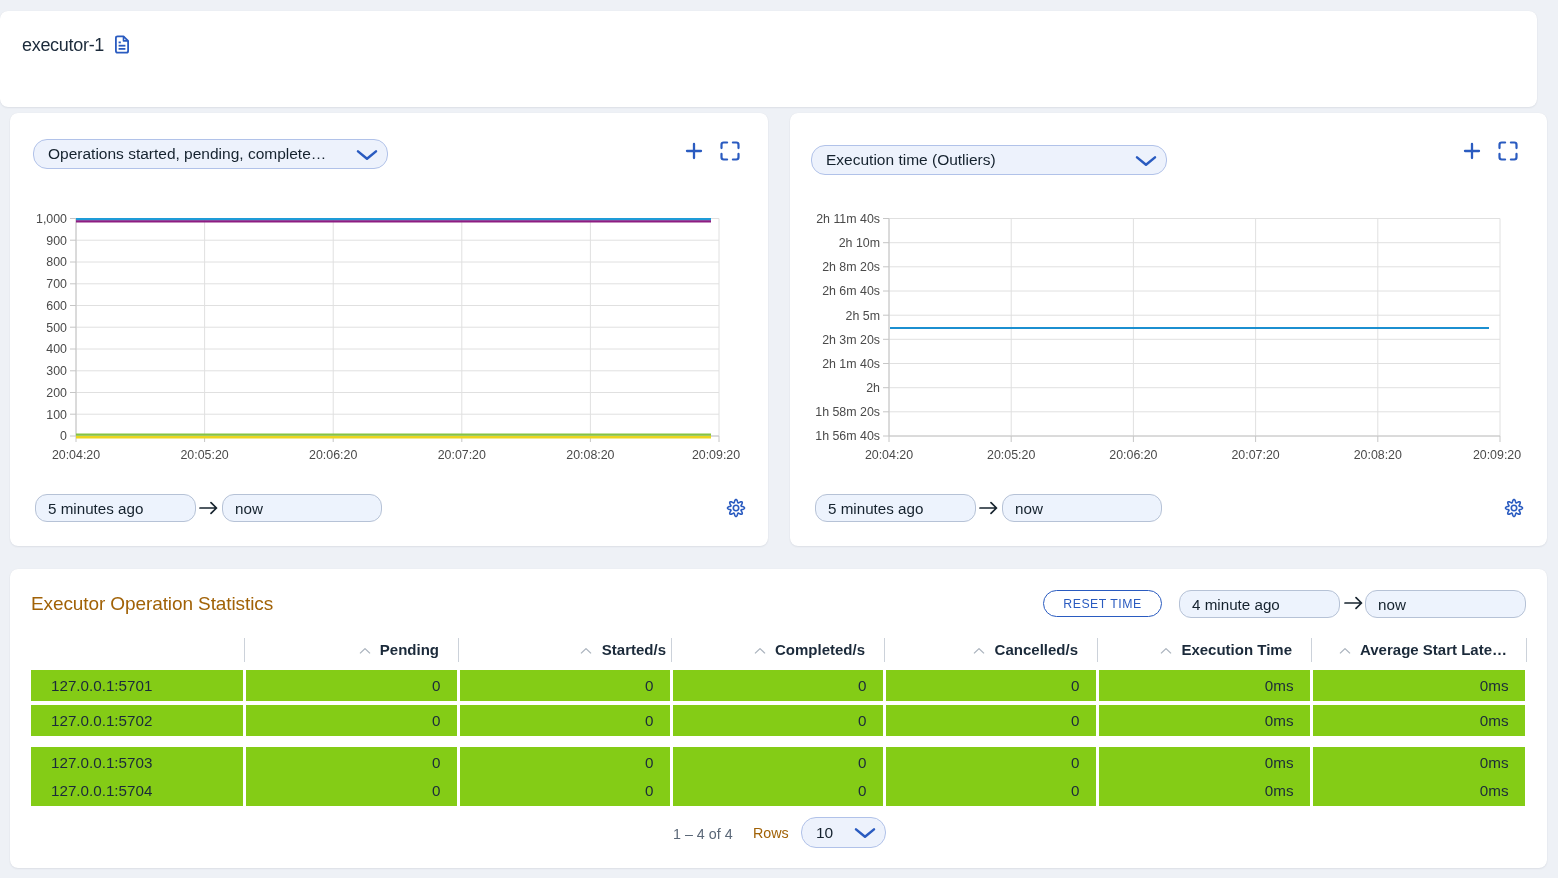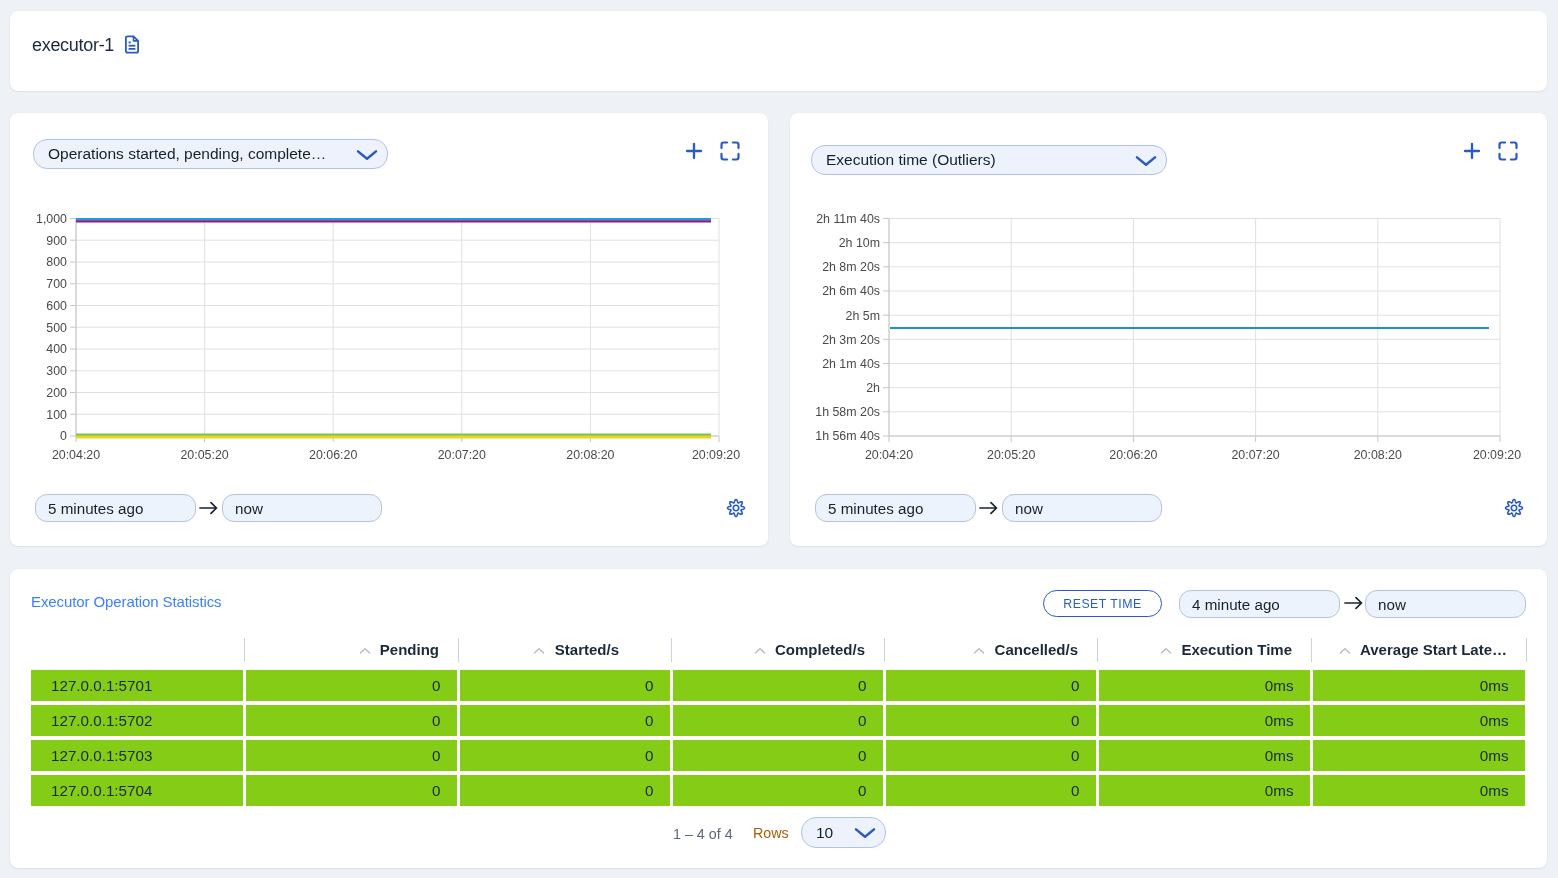--- a/index.html
+++ b/index.html
@@ -7,21 +7,21 @@
     width:1558px;height:878px;overflow:hidden;
     background:#eef1f6;
     font-family:"Liberation Sans", sans-serif;
     color:#1b2a3a;
     position:relative;
   }
   .card{
     position:absolute;background:#fff;border-radius:8px;
     box-shadow:0 1px 2px rgba(20,30,50,.07), 0 0 1px rgba(20,30,50,.08);
   }
-  #card-top{left:10px;top:11px;width:1537px;height:80px;text-decoration:underline;}
+  #card-top{left:0;top:11px;width:1537px;height:96px;text-decoration:underline;}
   #card-c1{left:10px;top:113px;width:758px;height:433px;}
   #card-c2{left:790px;top:113px;width:757px;height:433px;}
   #card-stats{left:10px;top:569px;width:1537px;height:299px;}
 
   .title-name{position:absolute;left:22px;top:24px;font-size:18px;letter-spacing:-0.3px;color:#1b2a3a;}
   .doc-icon{position:absolute;left:114px;top:24px;}
 
   .select{
     position:absolute;height:30px;border-radius:14px;
     background:#edf2fc;border:1px solid #b1c2e9;
@@ -33,21 +33,21 @@
   .select .chev{position:absolute;right:9px;top:9px;}
 
   .pill{
     position:absolute;height:28px;border-radius:12px;
     background:#edf3fd;border:1px solid #b6c2d6;
     box-sizing:border-box;font-size:15.2px;color:#15222e;
     display:flex;align-items:center;padding:0 12px;
   }
   .arrow{position:absolute;line-height:0;}
 
-  .stats-title{position:absolute;left:21px;top:24px;font-size:15px;letter-spacing:-0.1px;color:#3b82f6;}
+  .stats-title{position:absolute;left:21px;top:24px;font-size:19px;letter-spacing:-0.1px;color:#a16207;}
   .reset-btn{
     position:absolute;left:1033px;top:21px;width:119px;height:27px;
     border:1.7px solid #2a5bc0;border-radius:14px;box-sizing:border-box;
     color:#2a5bc0;font-size:12.3px;letter-spacing:.5px;
     display:flex;align-items:center;justify-content:center;background:#fff;
   }
   .thead{position:absolute;left:0px;top:68px;width:1537px;height:30px;}
   .th{position:absolute;font-size:15px;font-weight:700;color:#1b2a3a;top:4px;white-space:nowrap;}
   .th .caret{position:relative;top:0px;}
   .th-sep{position:absolute;width:1px;height:24px;top:1px;background:#ccd2da;}
@@ -248,21 +248,21 @@
 <div class="th-sep" style="left:873.5px;"></div>
 <div class="th-sep" style="left:1086.5px;"></div>
 <div class="th-sep" style="left:1300.5px;"></div>
 <div class="th-sep" style="left:1515.5px;"></div>
 <div class="th" style="left:41px;margin-top:39px;">Member&nbsp;&nbsp;<svg class="caret" width="14" height="8" viewBox="0 0 14 8">
           <path d="M2 6.4 L7 1.6 L12 6.4" stroke="#aab3bd" stroke-width="1.3" fill="none" stroke-linejoin="round"></path>
         </svg></div>
 <div class="th" style="right:1108px;"><svg class="caret" width="14" height="8" viewBox="0 0 14 8">
           <path d="M2 6.4 L7 1.6 L12 6.4" stroke="#aab3bd" stroke-width="1.3" fill="none" stroke-linejoin="round"></path>
         </svg>&nbsp;&nbsp;Pending</div>
-<div class="th" style="right:928px;"><svg class="caret" width="14" height="8" viewBox="0 0 14 8">
+<div class="th" style="right:881px;"><svg class="caret" width="14" height="8" viewBox="0 0 14 8">
           <path d="M2 6.4 L7 1.6 L12 6.4" stroke="#aab3bd" stroke-width="1.3" fill="none" stroke-linejoin="round"></path>
         </svg>&nbsp;&nbsp;Started/s</div>
 <div class="th" style="right:682px;"><svg class="caret" width="14" height="8" viewBox="0 0 14 8">
           <path d="M2 6.4 L7 1.6 L12 6.4" stroke="#aab3bd" stroke-width="1.3" fill="none" stroke-linejoin="round"></path>
         </svg>&nbsp;&nbsp;Completed/s</div>
 <div class="th" style="right:469px;"><svg class="caret" width="14" height="8" viewBox="0 0 14 8">
           <path d="M2 6.4 L7 1.6 L12 6.4" stroke="#aab3bd" stroke-width="1.3" fill="none" stroke-linejoin="round"></path>
         </svg>&nbsp;&nbsp;Cancelled/s</div>
 <div class="th" style="right:255px;"><svg class="caret" width="14" height="8" viewBox="0 0 14 8">
           <path d="M2 6.4 L7 1.6 L12 6.4" stroke="#aab3bd" stroke-width="1.3" fill="none" stroke-linejoin="round"></path>
@@ -282,21 +282,21 @@
     </div>
 <div class="trow" style="top:136px;">
       <div class="cell" style="left:21px;width:211.5px;padding-left:20px;box-sizing:border-box;">127.0.0.1:5702</div>
       <div class="cell num" style="left:235.5px;width:211.0px;padding-right:16px;box-sizing:border-box;">0</div>
       <div class="cell num" style="left:449.5px;width:210.0px;padding-right:16px;box-sizing:border-box;">0</div>
       <div class="cell num" style="left:662.5px;width:210.0px;padding-right:16px;box-sizing:border-box;">0</div>
       <div class="cell num" style="left:875.5px;width:210.0px;padding-right:16px;box-sizing:border-box;">0</div>
       <div class="cell num" style="left:1088.5px;width:211.0px;padding-right:16px;box-sizing:border-box;">0ms</div>
       <div class="cell num" style="left:1302.5px;width:212.0px;padding-right:16px;box-sizing:border-box;">0ms</div>
     </div>
-<div class="trow" style="top:171px;">
+<div class="trow" style="top:178px;">
       <div class="cell" style="left:21px;width:211.5px;padding-left:20px;box-sizing:border-box;">127.0.0.1:5703</div>
       <div class="cell num" style="left:235.5px;width:211.0px;padding-right:16px;box-sizing:border-box;">0</div>
       <div class="cell num" style="left:449.5px;width:210.0px;padding-right:16px;box-sizing:border-box;">0</div>
       <div class="cell num" style="left:662.5px;width:210.0px;padding-right:16px;box-sizing:border-box;">0</div>
       <div class="cell num" style="left:875.5px;width:210.0px;padding-right:16px;box-sizing:border-box;">0</div>
       <div class="cell num" style="left:1088.5px;width:211.0px;padding-right:16px;box-sizing:border-box;">0ms</div>
       <div class="cell num" style="left:1302.5px;width:212.0px;padding-right:16px;box-sizing:border-box;">0ms</div>
     </div>
 <div class="trow" style="top:206px;">
       <div class="cell" style="left:21px;width:211.5px;padding-left:20px;box-sizing:border-box;">127.0.0.1:5704</div>

